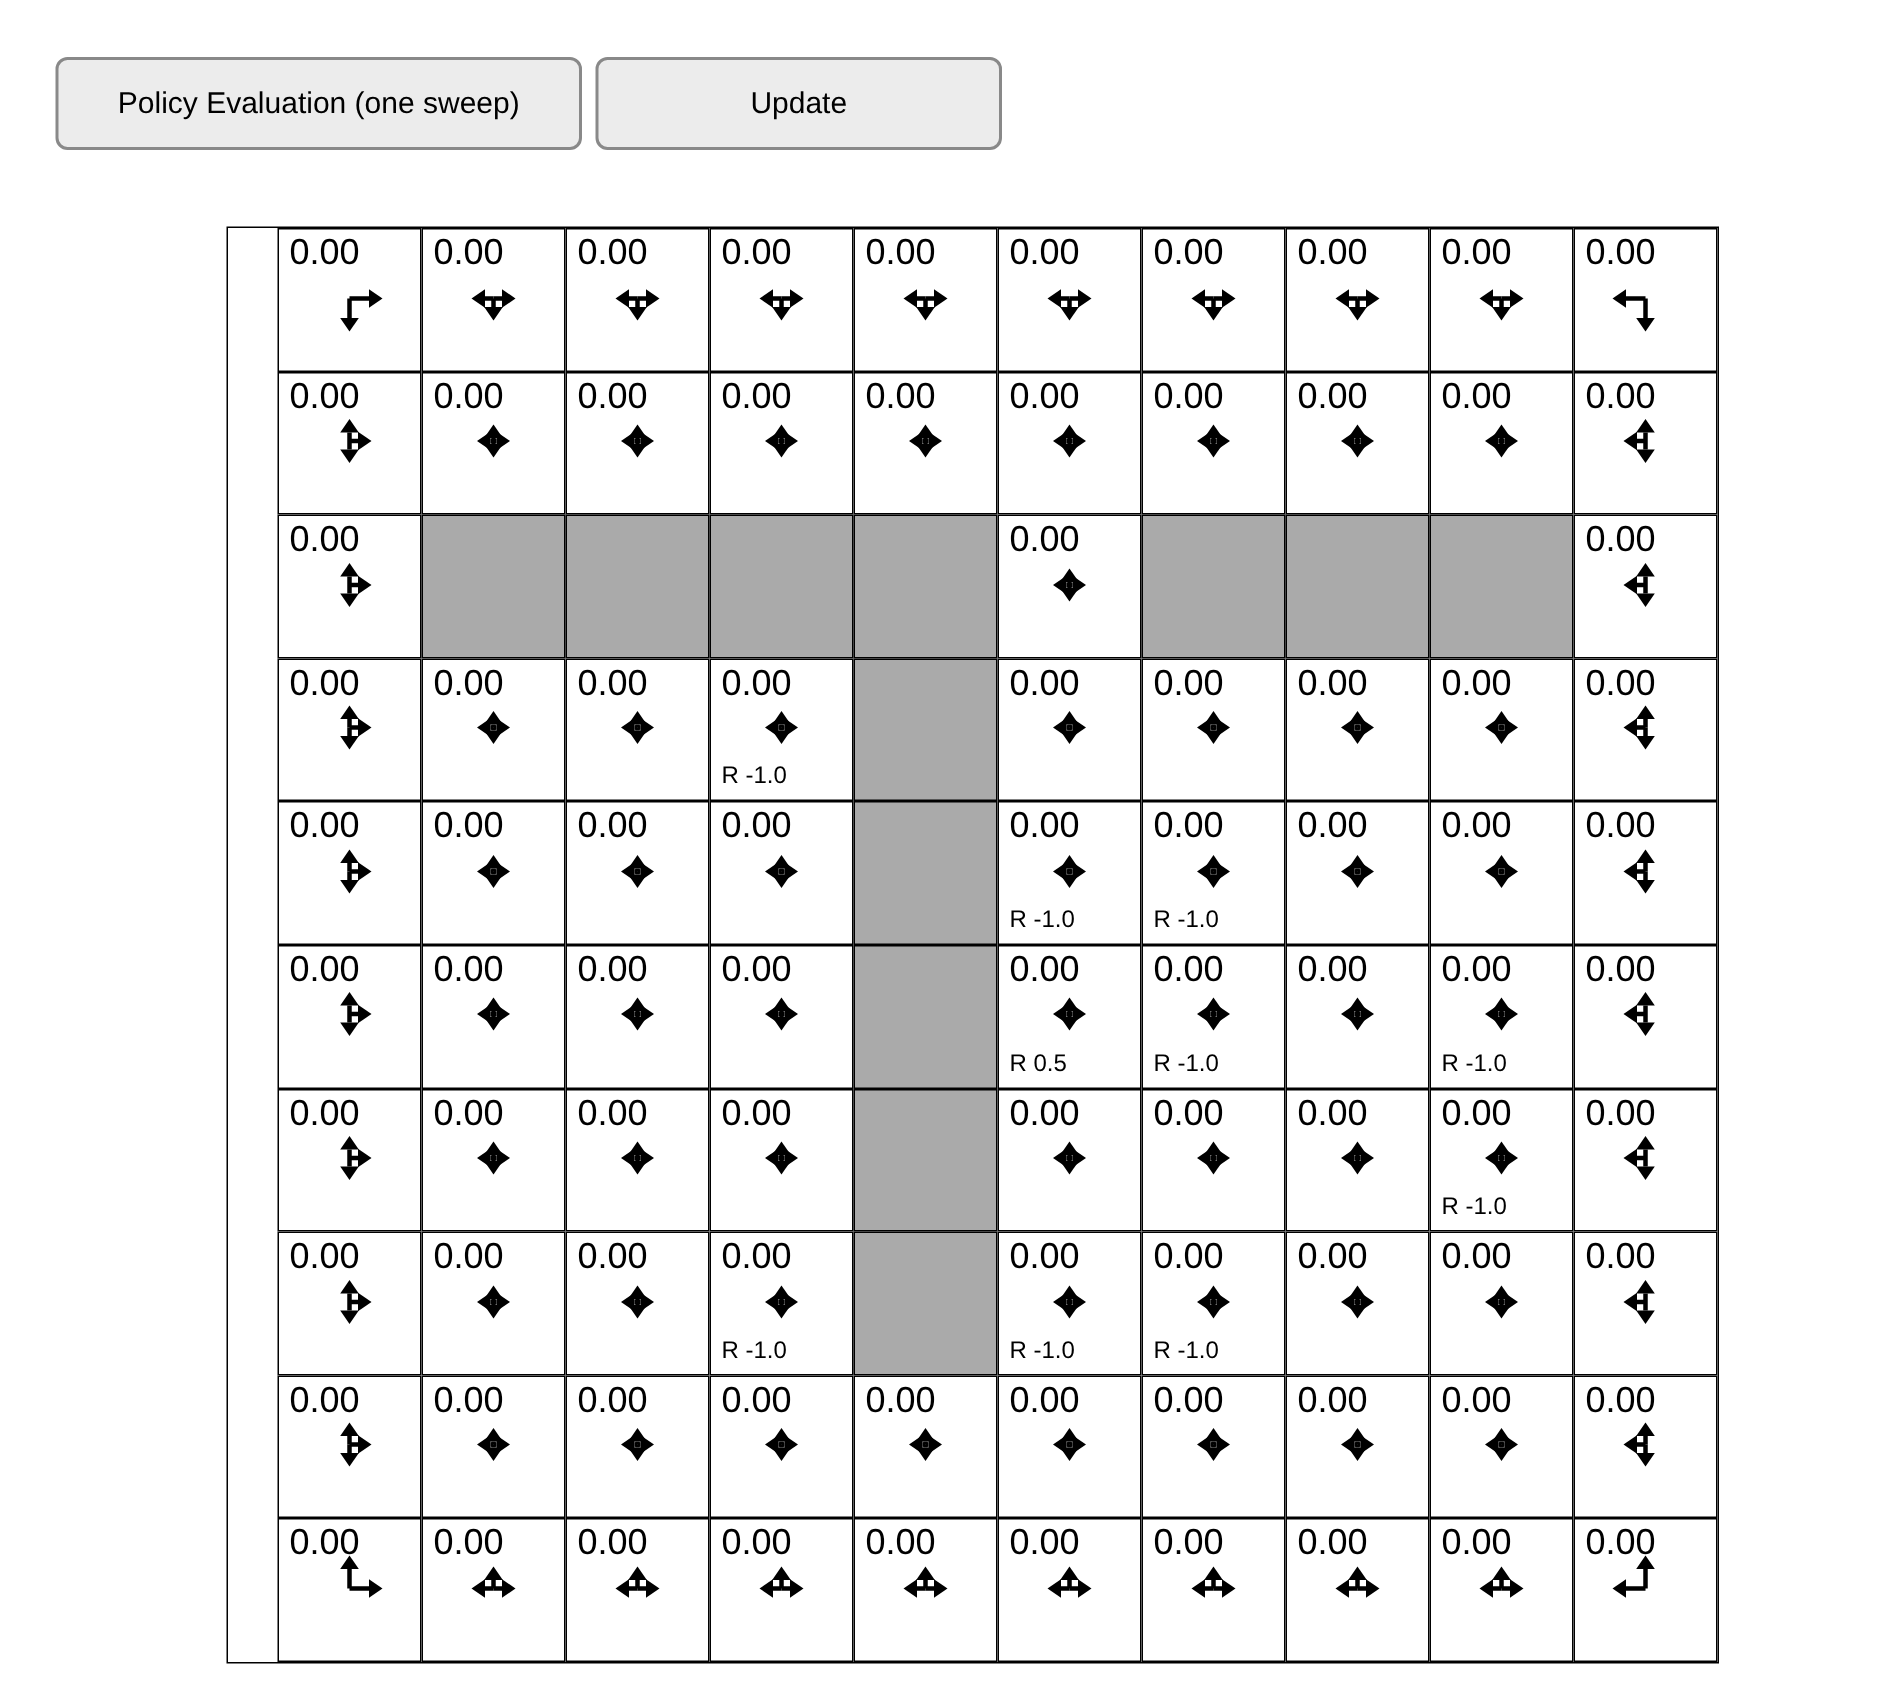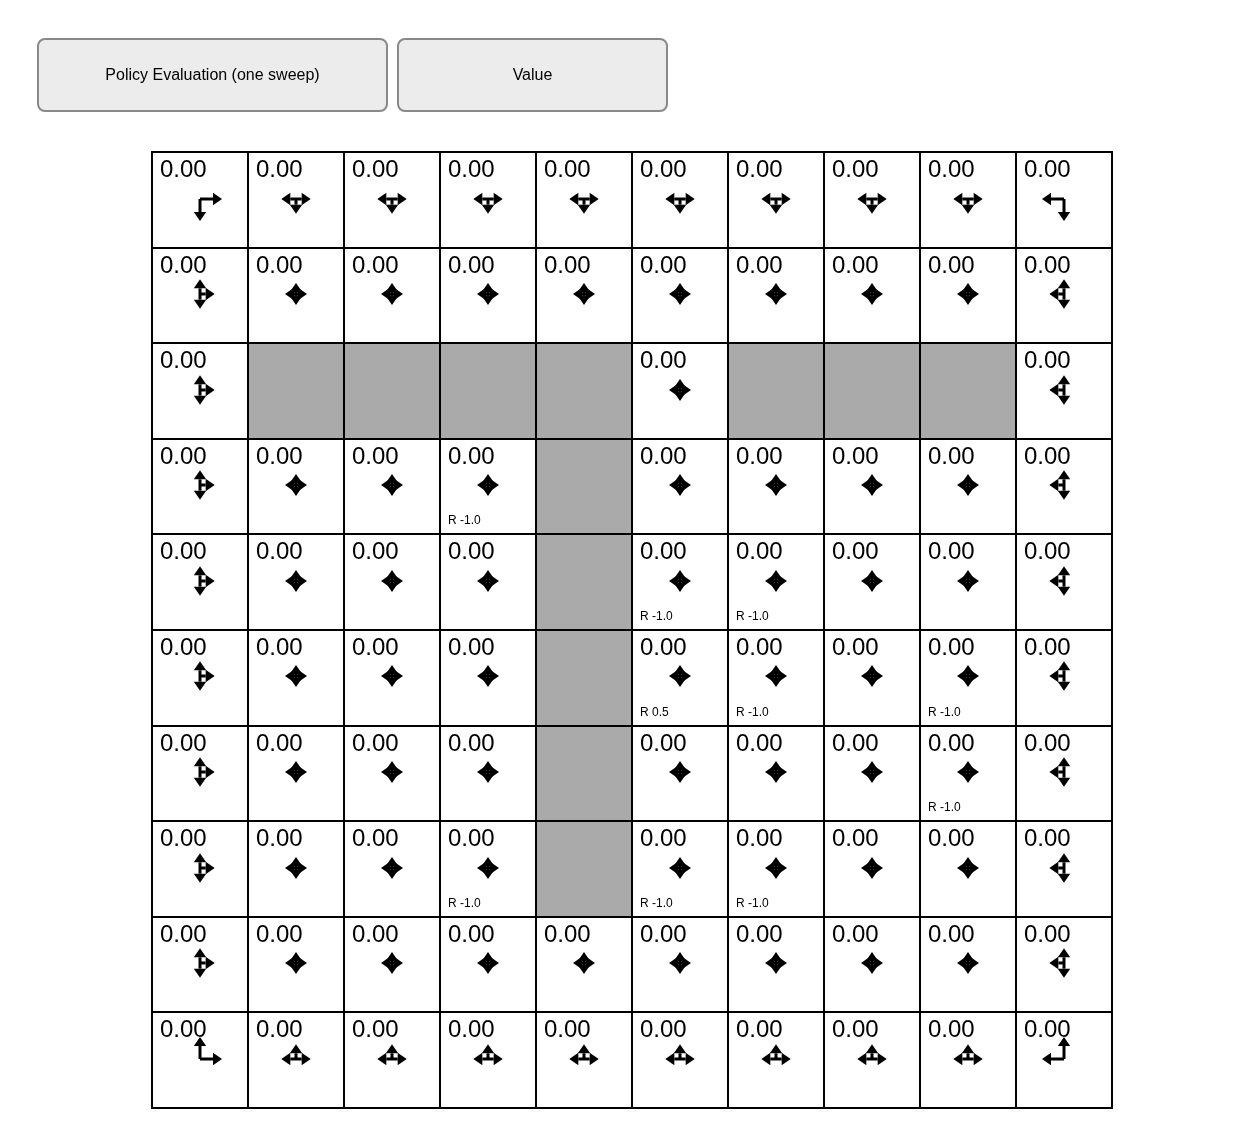--- a/index.html
+++ b/index.html
@@ -2,53 +2,53 @@
 <html><head>
 <meta charset="utf-8">
 <style>
   html,body{margin:0;padding:0;}
   body{
     width:1258px;height:1136px;position:relative;background:#ffffff;
     font-family:"Liberation Sans",sans-serif;overflow:hidden;
   }
   .toolbar{position:absolute;left:37px;top:38px;display:flex;gap:9px;}
   .btn{
-    height:74px;background:#ececec;border:2px solid #898989;border-radius:8px;
-    font-size:16px;color:#000;font-family:"Liberation Sans",sans-serif;
+    height:62px;background:#ececec;border:2px solid #898989;border-radius:8px;
+    font-size:20px;color:#000;font-family:"Liberation Sans",sans-serif;
     display:flex;align-items:center;justify-content:center;cursor:pointer;
     box-sizing:border-box;
   }
   .btn-1{width:351px}.btn-2{width:270px}.btn-3{width:270px}.btn-4{width:271px}
   .gridwrap{
     position:absolute;left:151px;top:151px;
     display:grid;grid-template-columns:repeat(10,96px);grid-template-rows:repeat(10,95.6px);
-    border:1.5px solid #000;background:#fff;
+    border:1.5px solid #000;background:#fff;padding-left:33px;
   }
   .cell{
     position:relative;border:1.5px solid #000;background:#fff;box-sizing:border-box;
   }
   .cell.wall{background:#aaaaaa;}
   .val{
     position:absolute;top:2px;left:7px;font-size:24px;line-height:1.18;color:#000;
     letter-spacing:0px;z-index:1;
   }
   .arrows{
     position:absolute;left:-1.5px;top:-1.5px;width:96px;height:95.6px;
     overflow:visible;z-index:2;
   }
   .rew{
-    position:absolute;bottom:6px;left:7px;font-size:12px;color:#000;z-index:3;
+    position:absolute;bottom:6px;left:7px;font-size:16px;color:#000;z-index:3;
   }
 </style>
 </head>
 <body>
 
 <div class="toolbar">
   <button class="btn btn-1">Policy Evaluation (one sweep)</button>
-  <button class="btn btn-4">Value</button>
+  <button class="btn btn-4">Update</button>
 </div>
 
 <div class="gridwrap">
     <div class="cell">
       <span class="val">0.00</span>
       <svg viewBox="0 0 96 95.6" class="arrows">
         <line x1="48" y1="47" x2="48" y2="60" stroke="#000000" stroke-width="3"></line>
         <polygon points="48,69 41.8,60 54.2,60" fill="#000000"></polygon>
         <line x1="48" y1="47" x2="61" y2="47" stroke="#000000" stroke-width="3"></line>
         <polygon points="70,47 61,53.2 61,40.8" fill="#000000"></polygon>

